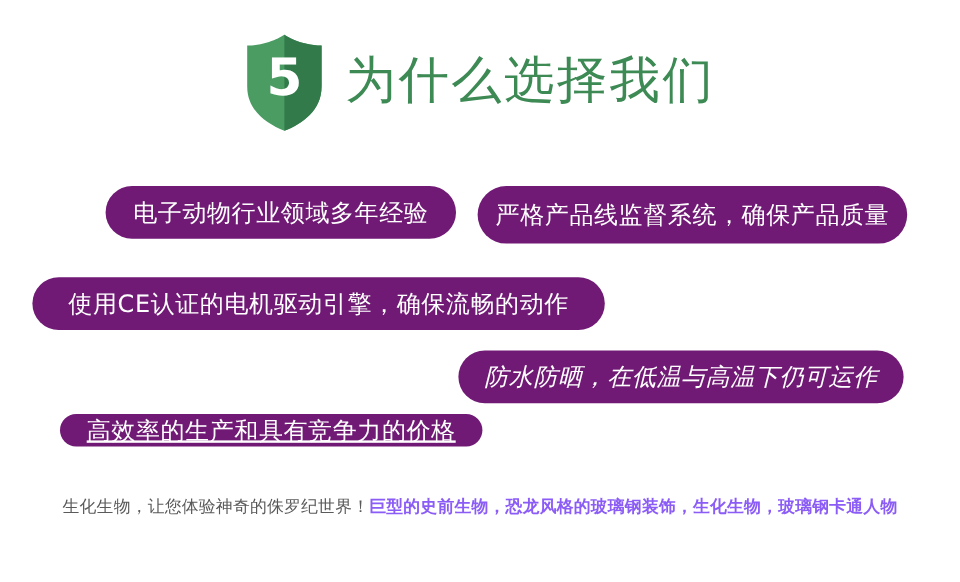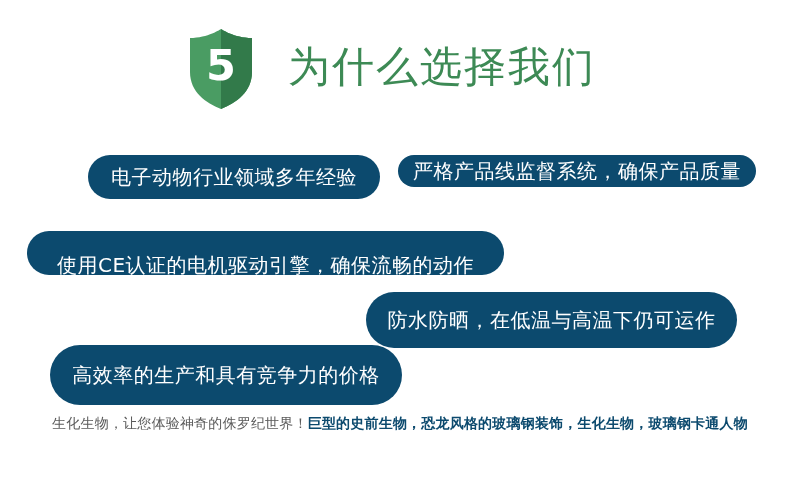--- a/index.html
+++ b/index.html
@@ -57,59 +57,59 @@
     box-sizing: border-box;
     font-family: "DejaVu Sans", "Liberation Sans", sans-serif;
   }
   #header-title {
     color: #3d8a55;
     font-size: 42px;
     line-height: 1;
     letter-spacing: 2px;
     white-space: nowrap;
     font-weight: normal;
-    margin: 16px;
+    margin: 0;
     padding-bottom: 4px;
   }
 
   
   .bubble {
     position: absolute;
-    background: #0c4a6e;
+    background: #701a75;
     color: #ffffff;
     border-radius: 999px;
     font-size: 20px;
     line-height: 1;
     white-space: nowrap;
     display: flex;
     align-items: center;
     justify-content: center;
     box-sizing: border-box;
     letter-spacing: 0.5px;
   }
   #bubble-1 { left: 88px;  top: 155px; width: 292px; height: 44px; }
-  #bubble-2 { left: 398px; top: 155px; width: 358px; height: 32px; }
-  #bubble-3 { left: 27px;  top: 231px; width: 477px; height: 44px; align-items: flex-end; }
-  #bubble-4 { left: 366px; top: 292px; width: 371px; height: 56px; }
-  #bubble-5 { left: 50px;  top: 345px; width: 352px; height: 60px; }
+  #bubble-2 { left: 398px; top: 155px; width: 358px; height: 48px; }
+  #bubble-3 { left: 27px;  top: 231px; width: 477px; height: 44px; }
+  #bubble-4 { left: 382px; top: 292px; width: 371px; height: 44px; font-style: italic; }
+  #bubble-5 { left: 50px;  top: 345px; width: 352px; height: 27px; text-decoration: underline; }
 
   
   #footer {
     position: absolute;
     left: 0;
     top: 412px;
     width: 800px;
     text-align: center;
     font-size: 14px;
     line-height: 23px;
     color: #5a5a5a;
     letter-spacing: 0.2px;
   }
   .footer-line { display: block; white-space: nowrap; }
-  .hl { color: #0c4a6e; font-weight: bold; }
+  .hl { color: #8b5cf6; font-weight: bold; }
 </style>
 </head>
 <body>
 
 <div id="header">
 
   <div id="shield-badge">
     <svg viewBox="0 0 66 82" xmlns="http://www.w3.org/2000/svg" aria-hidden="true">
 
       <path d="M33 1 C33 1 46 10 64 10 L64 44 C64 64 48 75 33 81 C18 75 2 64 2 44 L2 10 C20 10 33 1 33 1 Z" fill="#4a9c63"></path>

